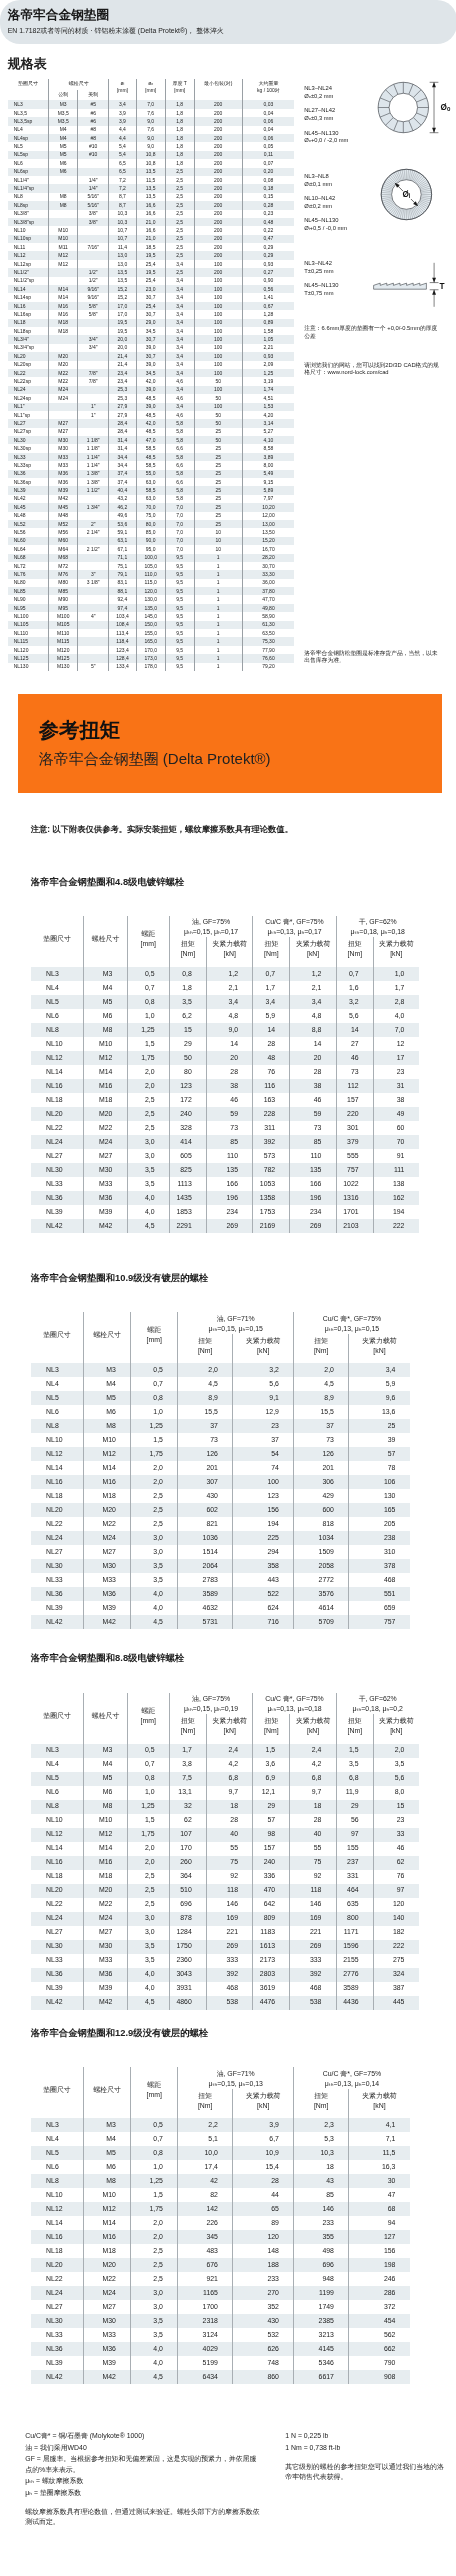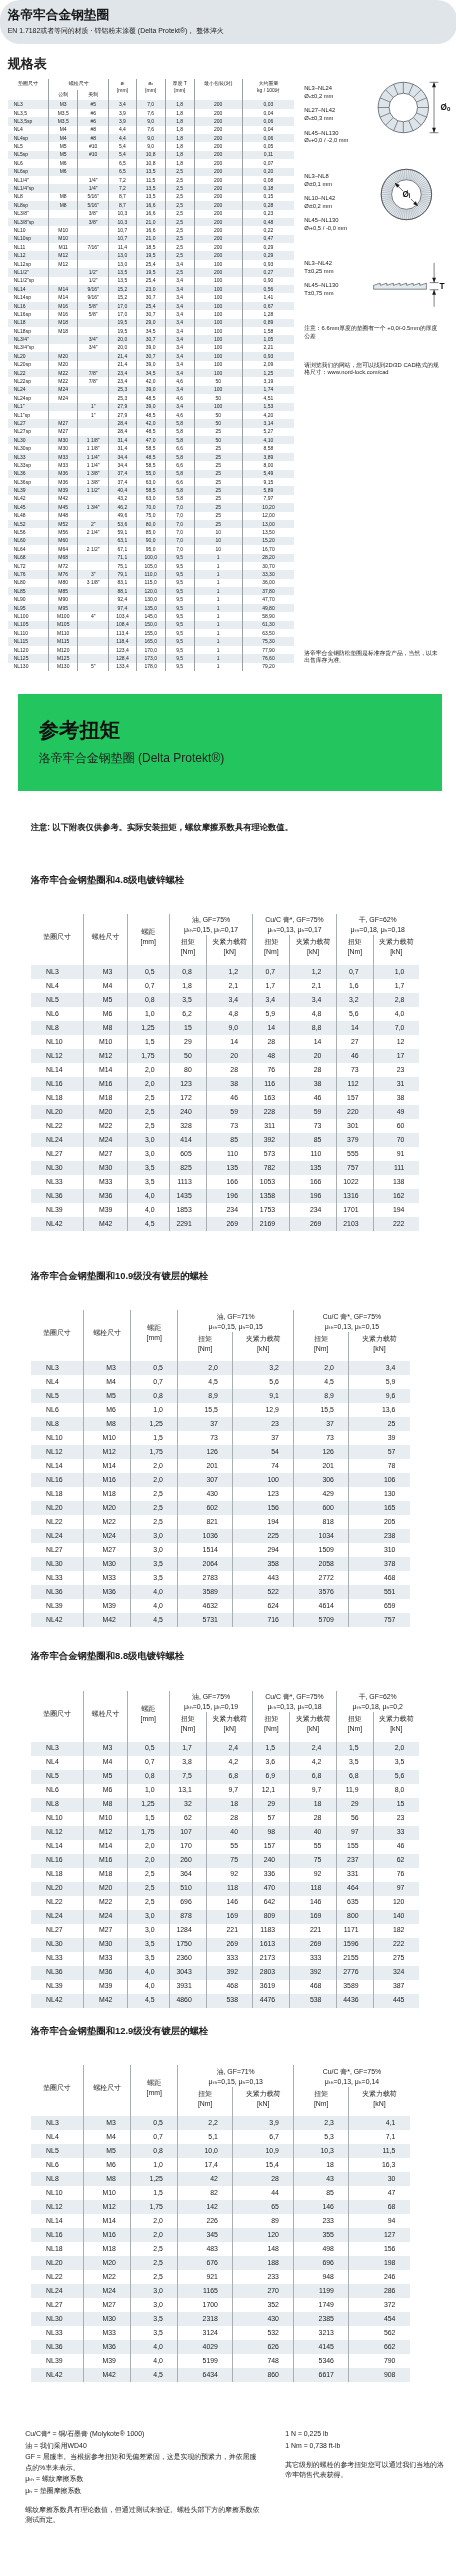--- a/index.html
+++ b/index.html
@@ -29,23 +29,23 @@
   
   .side{width:149px;margin-left:10px;display:flex;flex-direction:column;font-size:5.8px;line-height:1.35;}
   .side .grp{display:flex;align-items:flex-start;margin-bottom:14.3px;}
   .side .grp .txt{width:65px;flex:none;padding-top:6.6px;}
   .side .grp .txt p{margin:0 0 6.6px 0;}
   .side .grp .txt p span{display:block;}
   .side svg{flex:none;}
   .side .note{margin:2.2px 0 18.7px 0;width:138px;}
   .side .stock{margin-top:auto;width:138px;}
   
-  .banner{background:#22c55e;margin:23px 10px 0 10px;padding:26.4px 11px 24px 21px;}
+  .banner{background:#f97316;margin:23px 10px 0 10px;padding:26.4px 11px 24px 21px;}
   .banner .big{font-size:20.4px;font-weight:bold;color:#111;line-height:1.05;margin:0;}
-  .banner .bsub{font-size:12px;color:#222;margin:7.7px 0 0 0;font-weight:normal;}
+  .banner .bsub{font-size:15px;color:#222;margin:7.7px 0 0 0;font-weight:normal;}
   .tnote{margin:31px 0 0 23px;font-size:8.3px;font-weight:bold;}
   
   .tq-section{margin-left:23px;}
   .tq-section h3{font-size:9.4px;font-weight:bold;margin:0 0 0 0;}
   .tq-section table{margin-top:27.5px;font-size:6.9px;}
   table.tq3{width:388px;}
   table.tq2{width:379px;}
   .tq-section th{font-weight:normal;white-space:pre-line;line-height:1.45;vertical-align:middle;padding:2.2px 1.1px 7.7px 1.1px;}
   .tq-section th.cond{vertical-align:top;padding:1.1px 1.1px 0 1.1px;text-align:center;}
   .tq-section th.base{text-align:center;}

